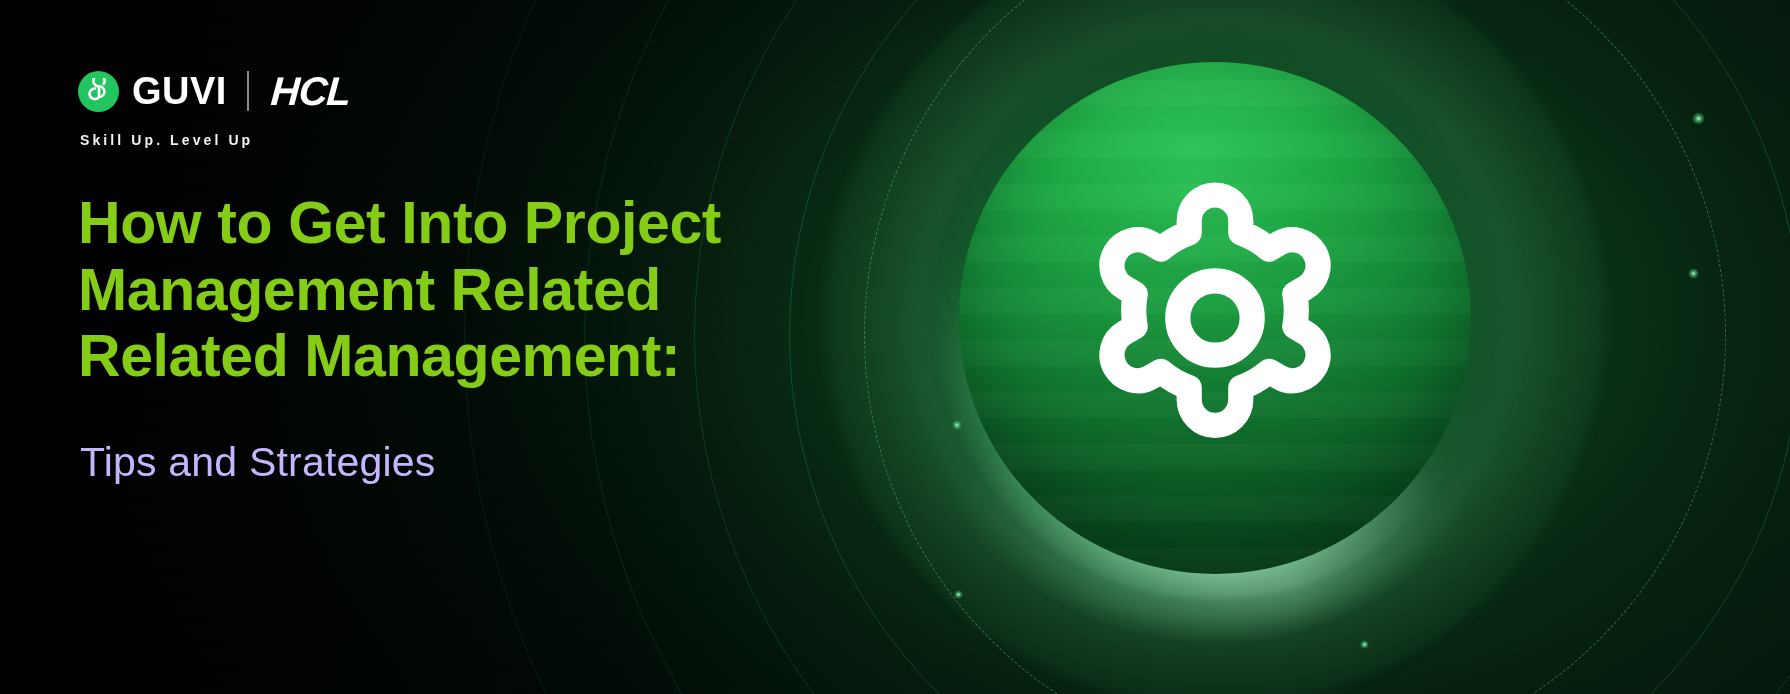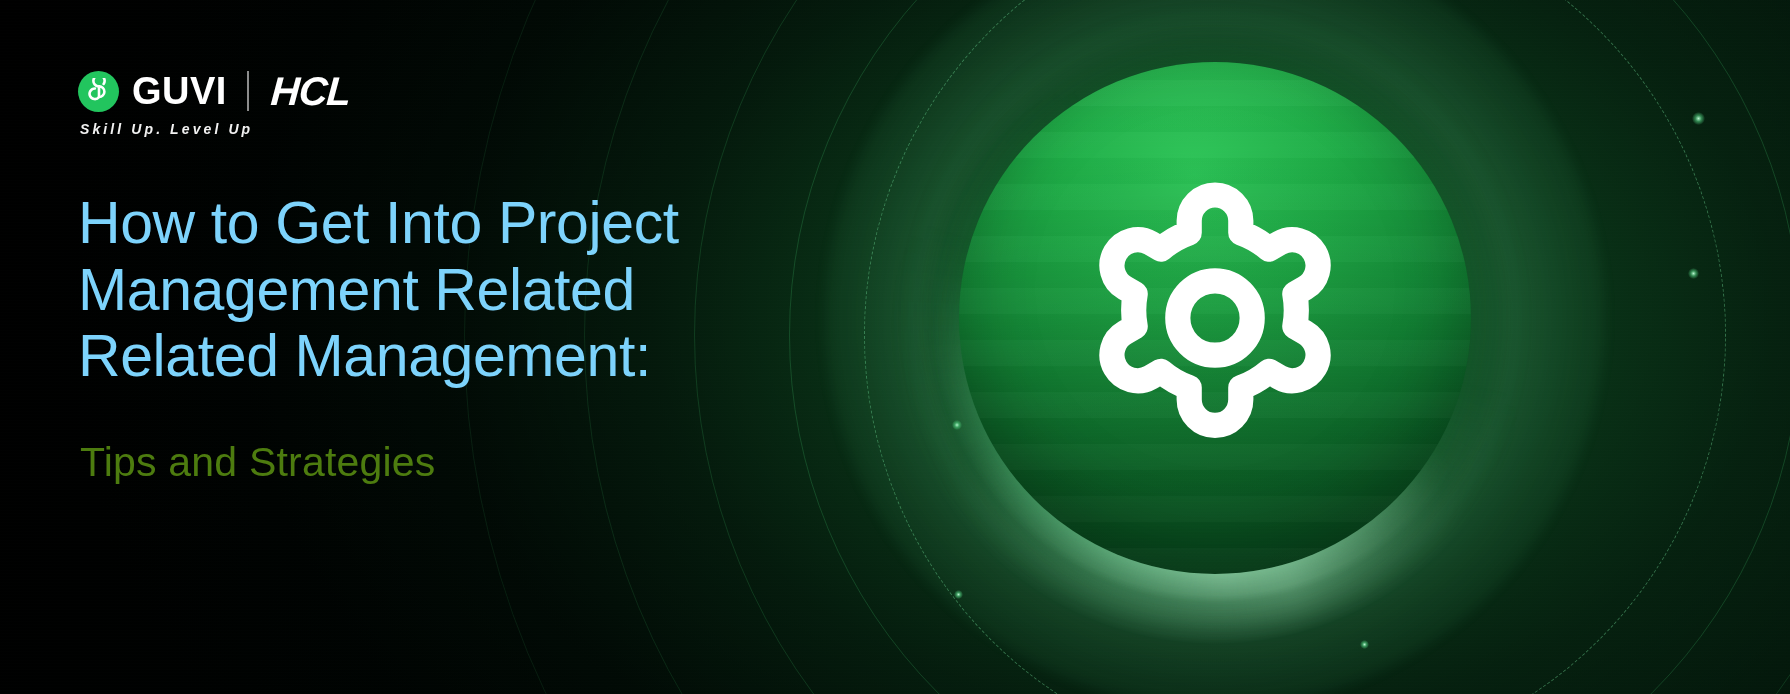--- a/index.html
+++ b/index.html
@@ -173,21 +173,21 @@
     width: 800px;
     height: 100%;
   }
 
   .logo-lockup {
     position: absolute;
     top: 68px;
     left: 0;
     display: flex;
     flex-direction: column;
-    gap: 7px;
+    gap: 18px;
   }
   .logo-row {
     display: flex;
     align-items: center;
     height: 46px;
   }
   .guvi-mark {
     width: 41px;
     height: 41px;
     border-radius: 50%;
@@ -221,46 +221,45 @@
     color: #ffffff;
     line-height: 1;
     transform: skewX(-4deg);
   }
   .tagline {
     font-size: 14px;
     font-weight: 600;
     letter-spacing: 3.1px;
     color: #f2f2f2;
     padding-left: 2px;
-    font-style: italic;
   }
 
   .headline {
     position: absolute;
     top: 190px;
     left: 0;
     margin: 0;
     font-size: 59px;
-    font-weight: 400;
+    font-weight: 700;
     line-height: 1.13;
     letter-spacing: -0.4px;
-    color: #7dd3fc;
+    color: #84cc16;
     width: 780px;
   }
   .headline .hl-line { display: block; }
 
   .subtitle {
     position: absolute;
     top: 438px;
     left: 2px;
     margin: 0;
     font-size: 41px;
     font-weight: 300;
     letter-spacing: 0.2px;
-    color: #4d7c0f;
+    color: #c4b5fd;
     line-height: 1.2;
   }
 </style>
 </head>
 <body>
 
 <div class="banner">
 
   <div class="bg-base"></div>
 

